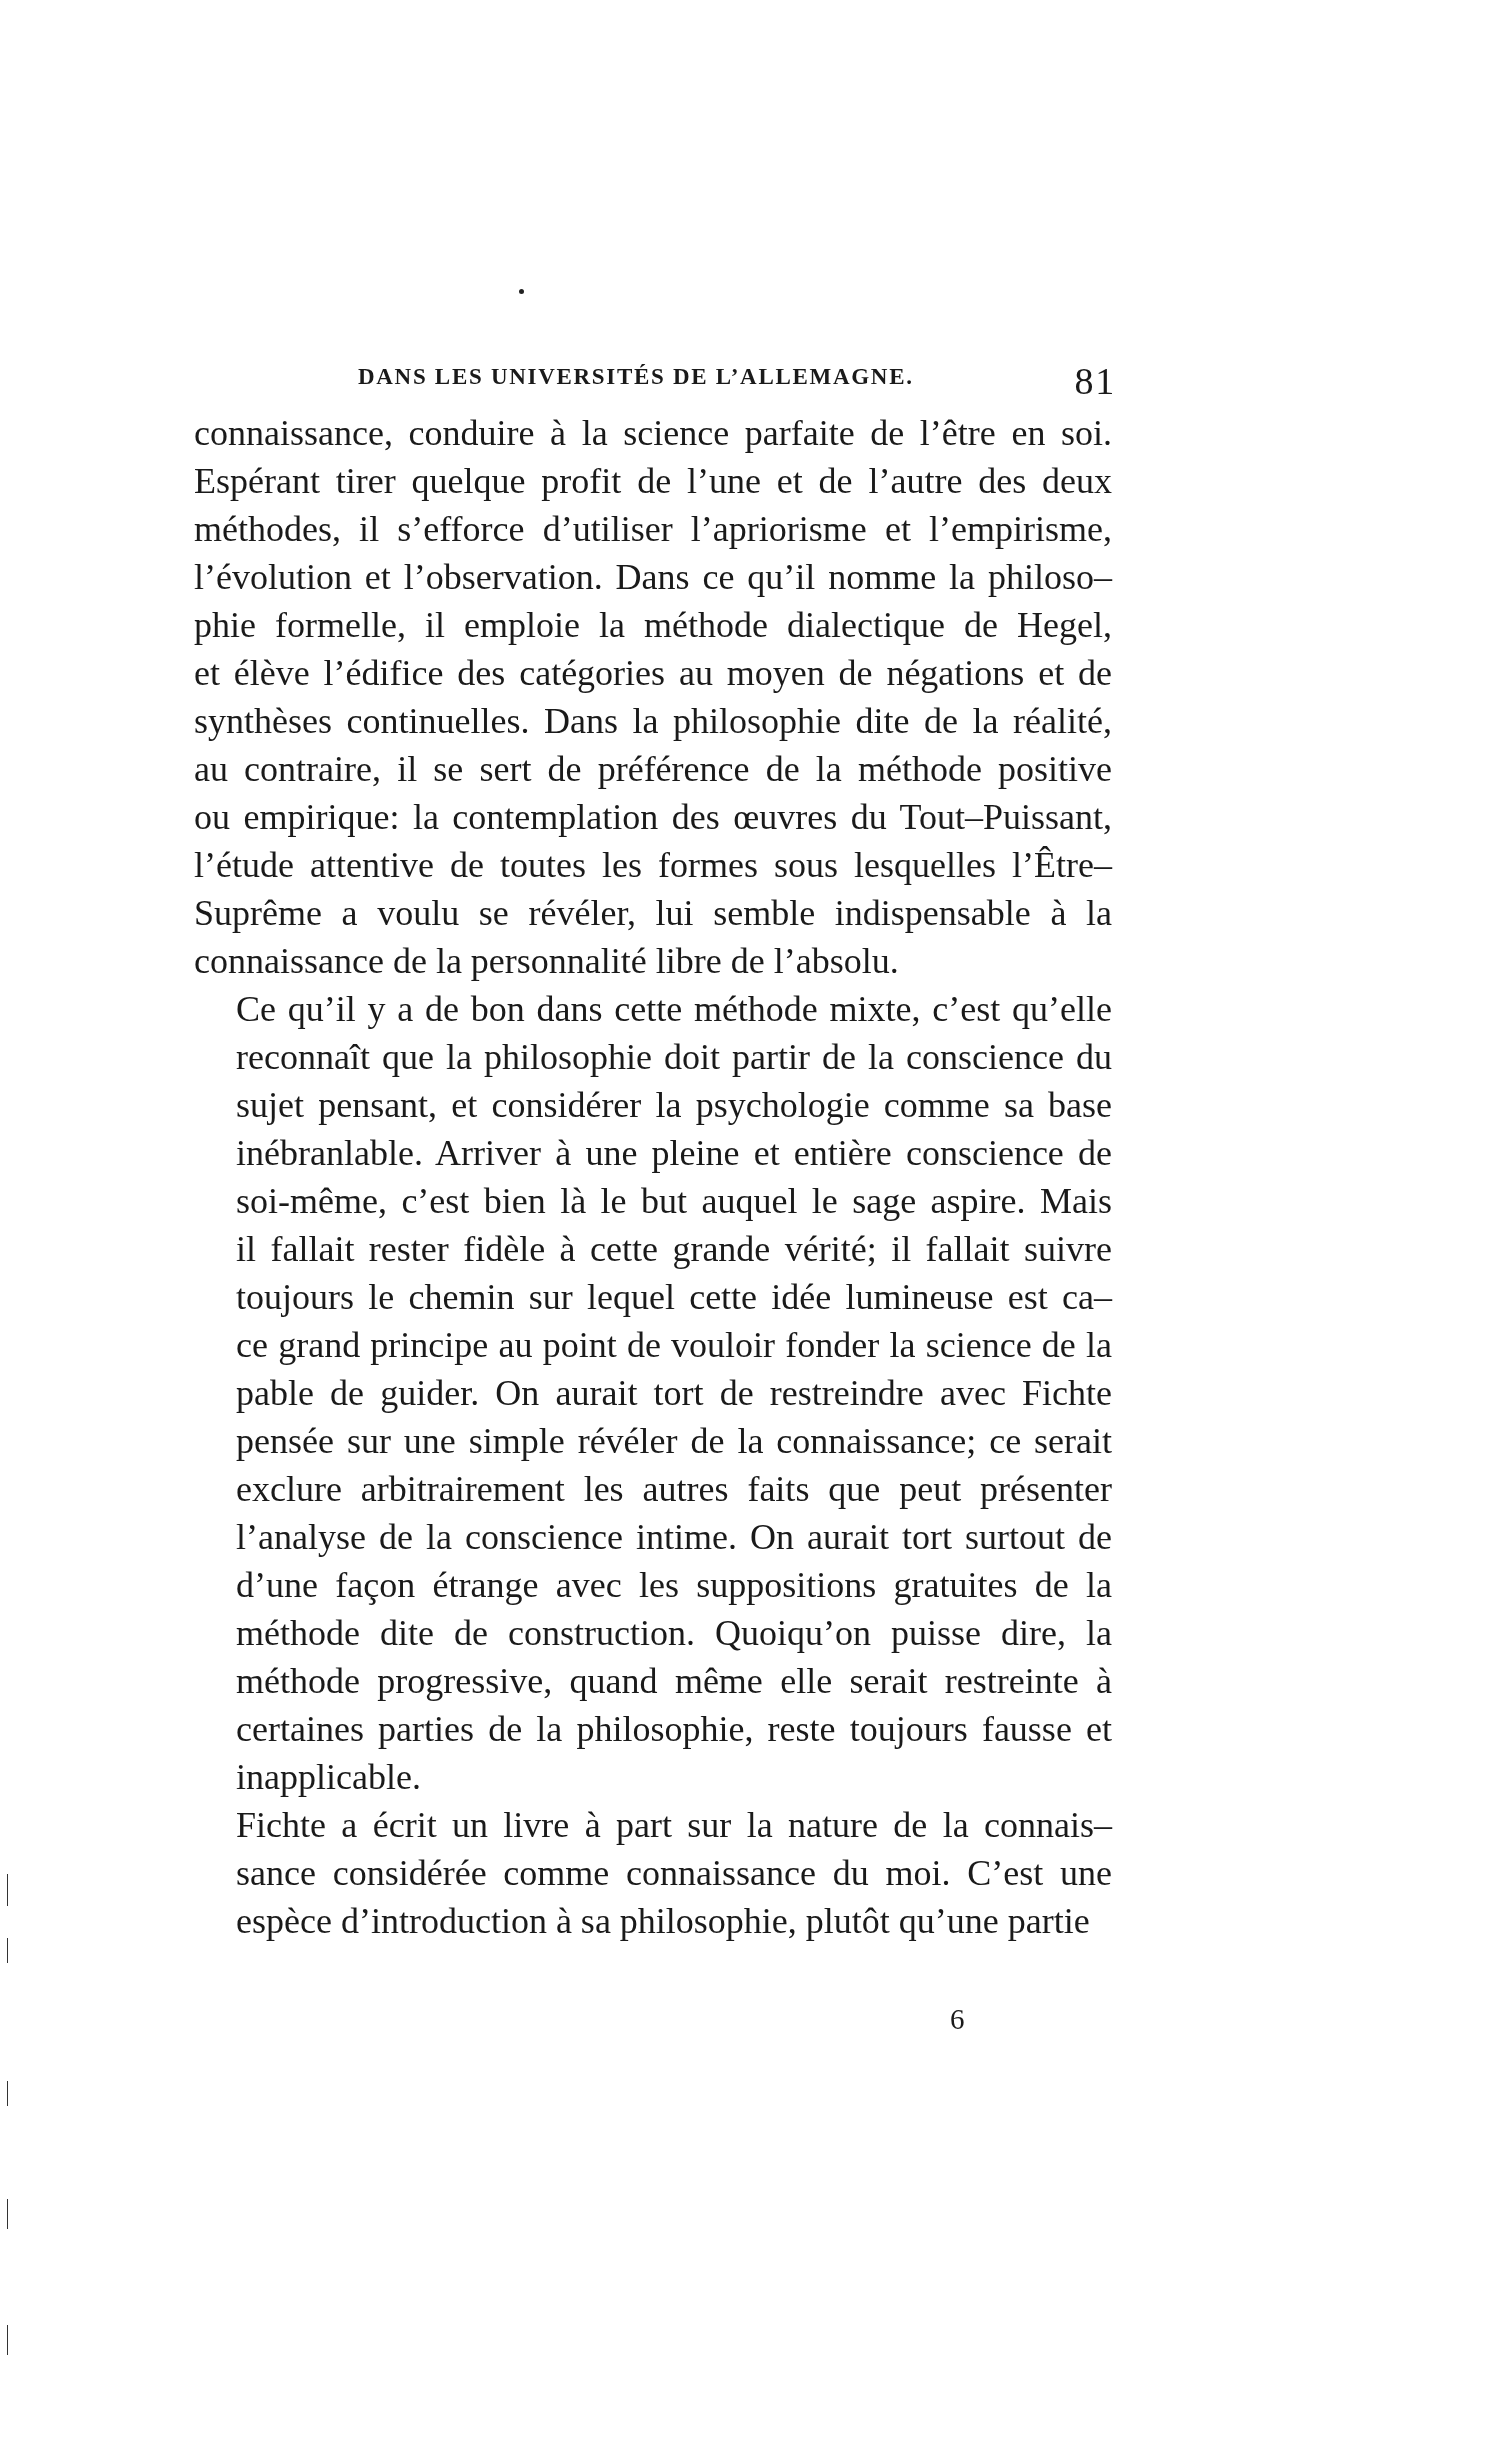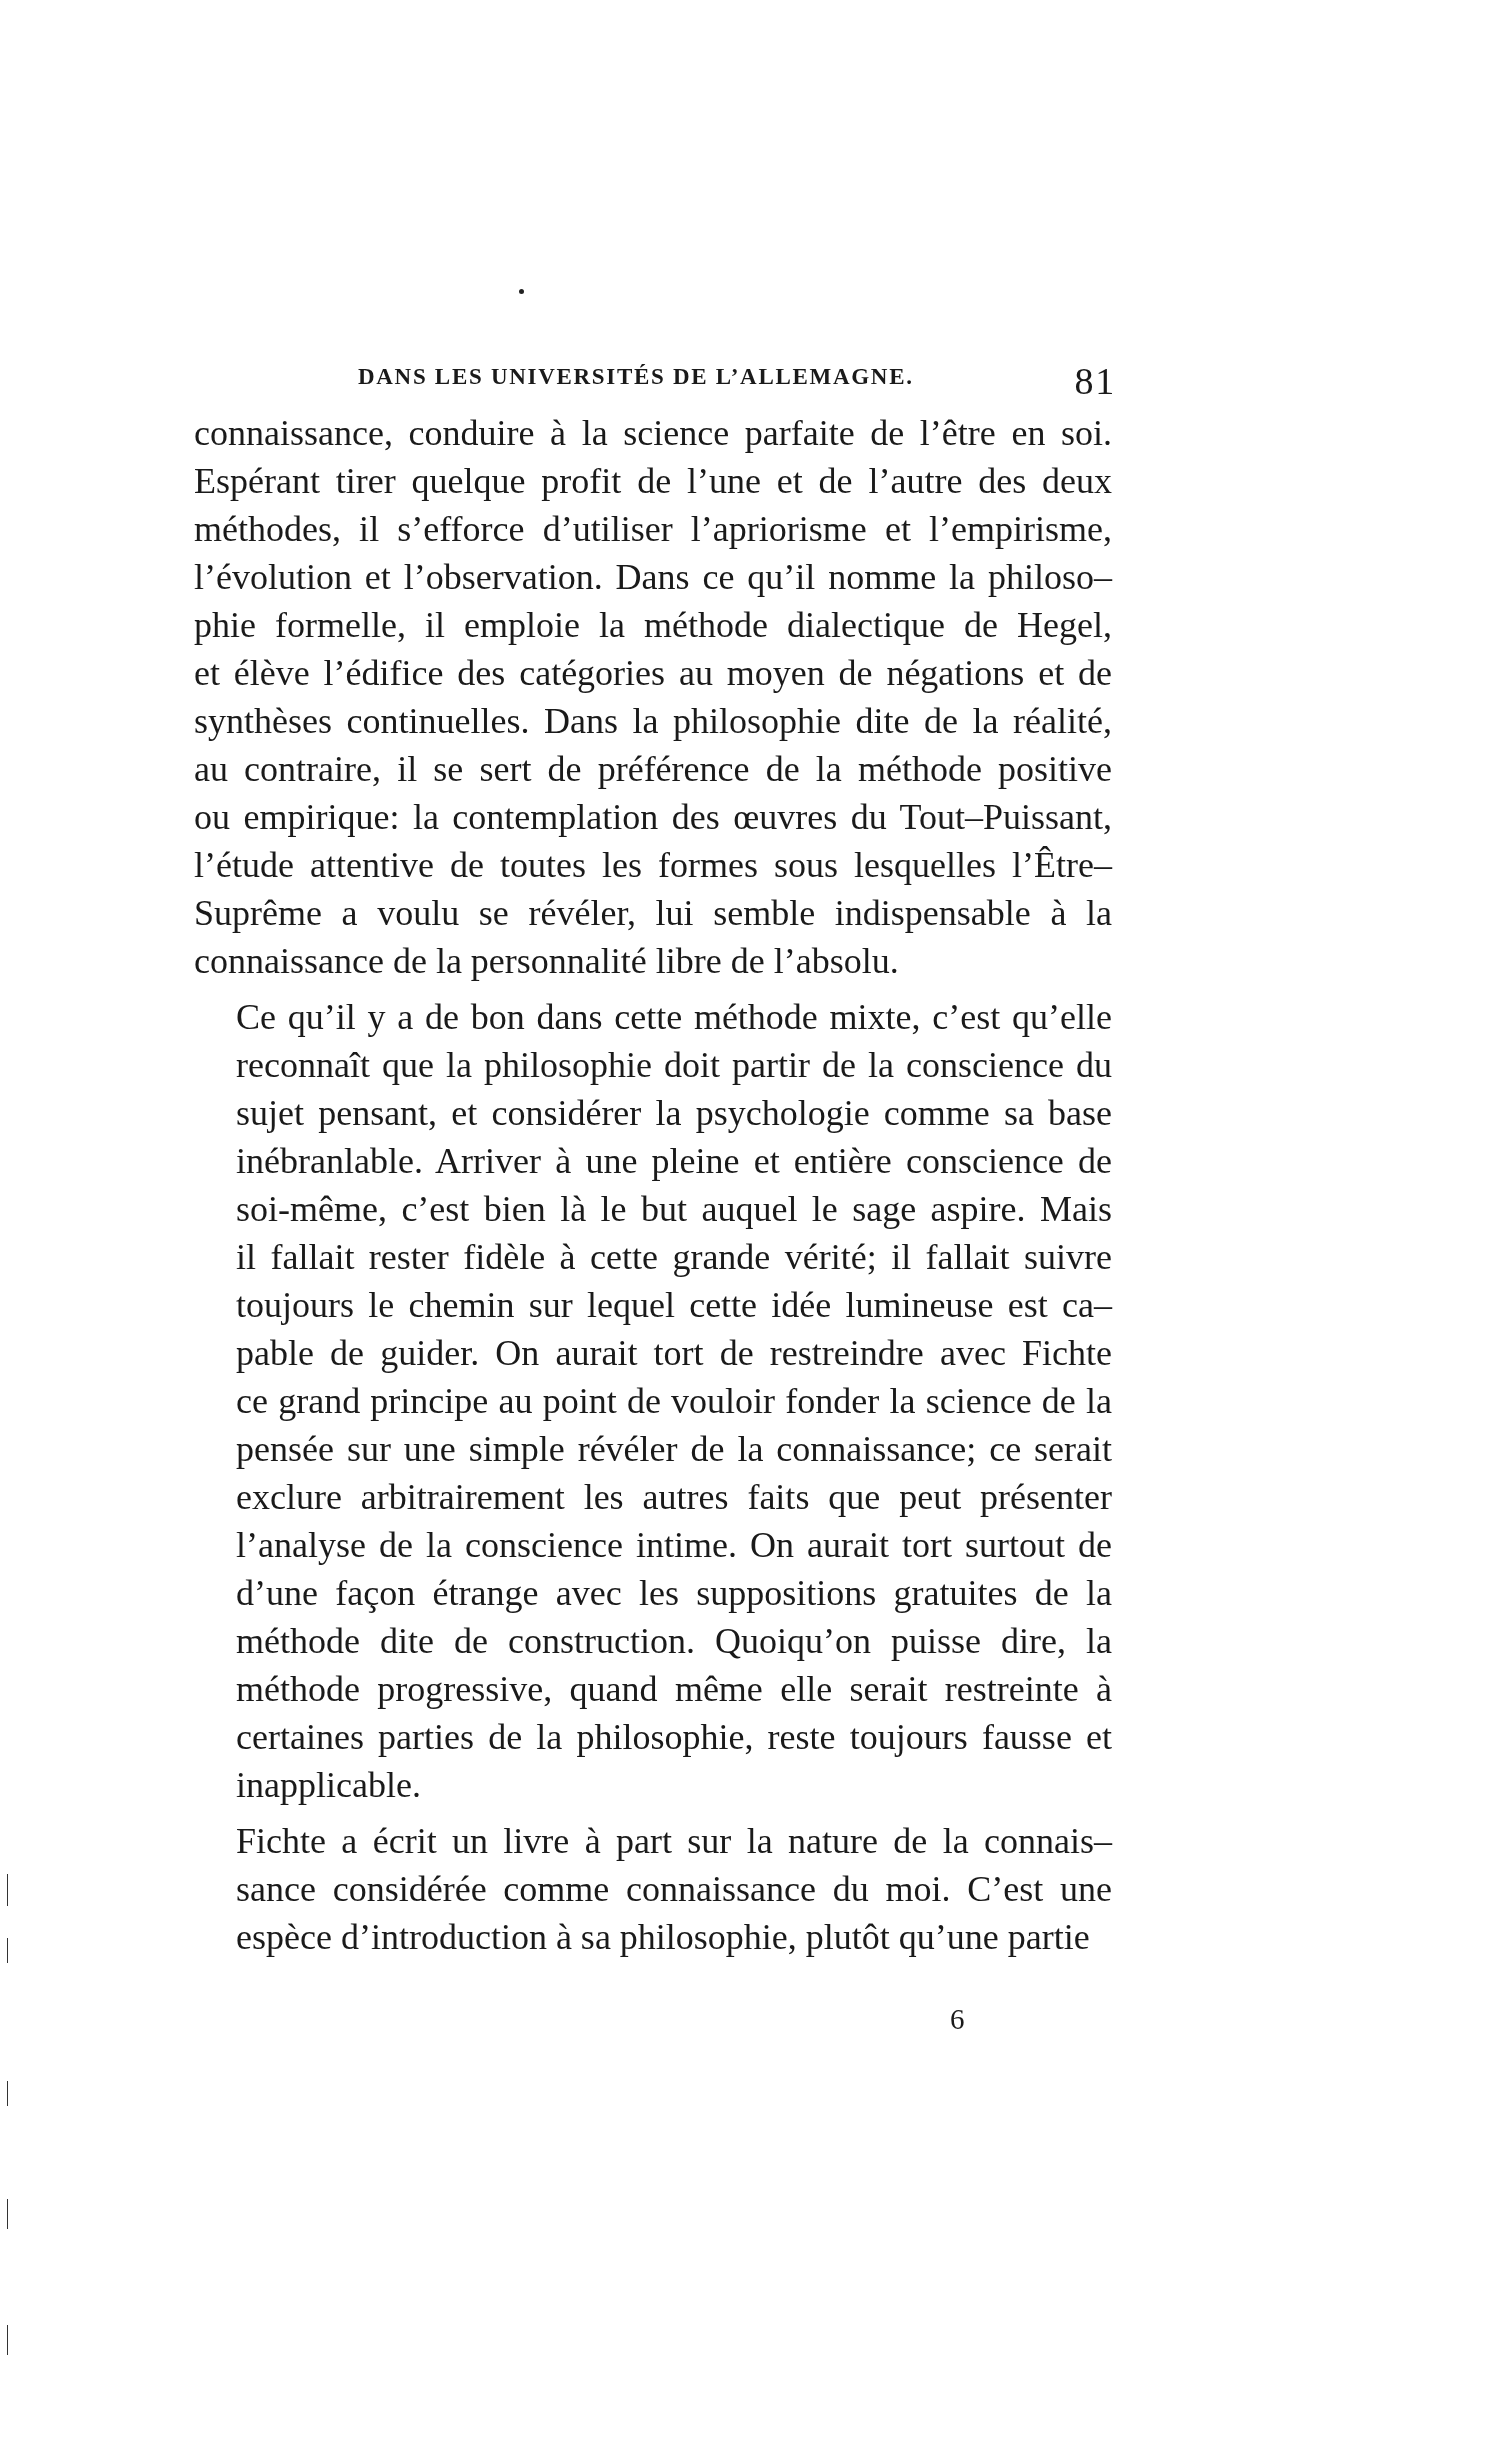--- a/index.html
+++ b/index.html
@@ -7,21 +7,21 @@
          font-family: "Liberation Serif", "DejaVu Serif", serif; color: #1a1a1a; }
   .page { position: absolute; left: 0; top: 0; width: 1491px; height: 2462px; }
   .dot { position: absolute; left: 519px; top: 289px; width: 5px; height: 5px; background:#222; border-radius: 50%; }
   .header { position: absolute; left: 358px; top: 359px; width: 758px; height: 34px;
             font-size: 23px; letter-spacing: 1.7px; font-variant: small-caps; }
   .header .title { position: absolute; left: 0; top: 5px; font-weight: bold; font-size: 23px; }
   .header .num { position: absolute; right: 0; top: 0; font-size: 38px; }
   .text { position: absolute; left: 194px; top: 409px; width: 918px;
           font-size: 36px; line-height: 48px; text-align: justify; }
   .text p { margin: 0; }
-  .text p.indent { text-indent: 42px; margin-top: 8px; }
+  .text p.indent { text-indent: 42px; margin-top: 0; }
   .text p .line { display: block; text-align: justify; text-align-last: justify; white-space: nowrap; }
   .text p .line.last { text-align-last: left; }
   .sig { position: absolute; left: 950px; top: 2003px; font-size: 29px; }
   .margin-mark { position: absolute; left: 6.7px; width: 1.7px; background: #333; }
 </style>
 </head>
 <body>
 
 <div class="page">
   <div class="dot"></div>
@@ -47,22 +47,22 @@
         <span class="line last">connaissance de la personnalité libre de l’absolu.</span>
       </p>
       <p class="indent">
         <span class="line" style="padding-left: 0px;">Ce qu’il y a de bon dans cette méthode mixte, c’est qu’elle</span>
         <span class="line">reconnaît que la philosophie doit partir de la conscience du</span>
         <span class="line">sujet pensant, et considérer la psychologie comme sa base</span>
         <span class="line">inébranlable. Arriver à une pleine et entière conscience de</span>
         <span class="line">soi-même, c’est bien là le but auquel le sage aspire. Mais</span>
         <span class="line">il fallait rester fidèle à cette grande vérité; il fallait suivre</span>
         <span class="line">toujours le chemin sur lequel cette idée lumineuse est ca–</span>
+        <span class="line">ce grand principe au point de vouloir fonder la science de la</span>
         <span class="line">pable de guider. On aurait tort de restreindre avec Fichte</span>
-        <span class="line">ce grand principe au point de vouloir fonder la science de la</span>
         <span class="line">pensée sur une simple révéler de la connaissance; ce serait</span>
         <span class="line">exclure arbitrairement les autres faits que peut présenter</span>
         <span class="line">l’analyse de la conscience intime. On aurait tort surtout de</span>
         <span class="line">d’une façon étrange avec les suppositions gratuites de la</span>
         <span class="line">méthode dite de construction. Quoiqu’on puisse dire, la</span>
         <span class="line">méthode progressive, quand même elle serait restreinte à</span>
         <span class="line">certaines parties de la philosophie, reste toujours fausse et</span>
         <span class="line last">inapplicable.</span>
       </p>
       <p class="indent">

